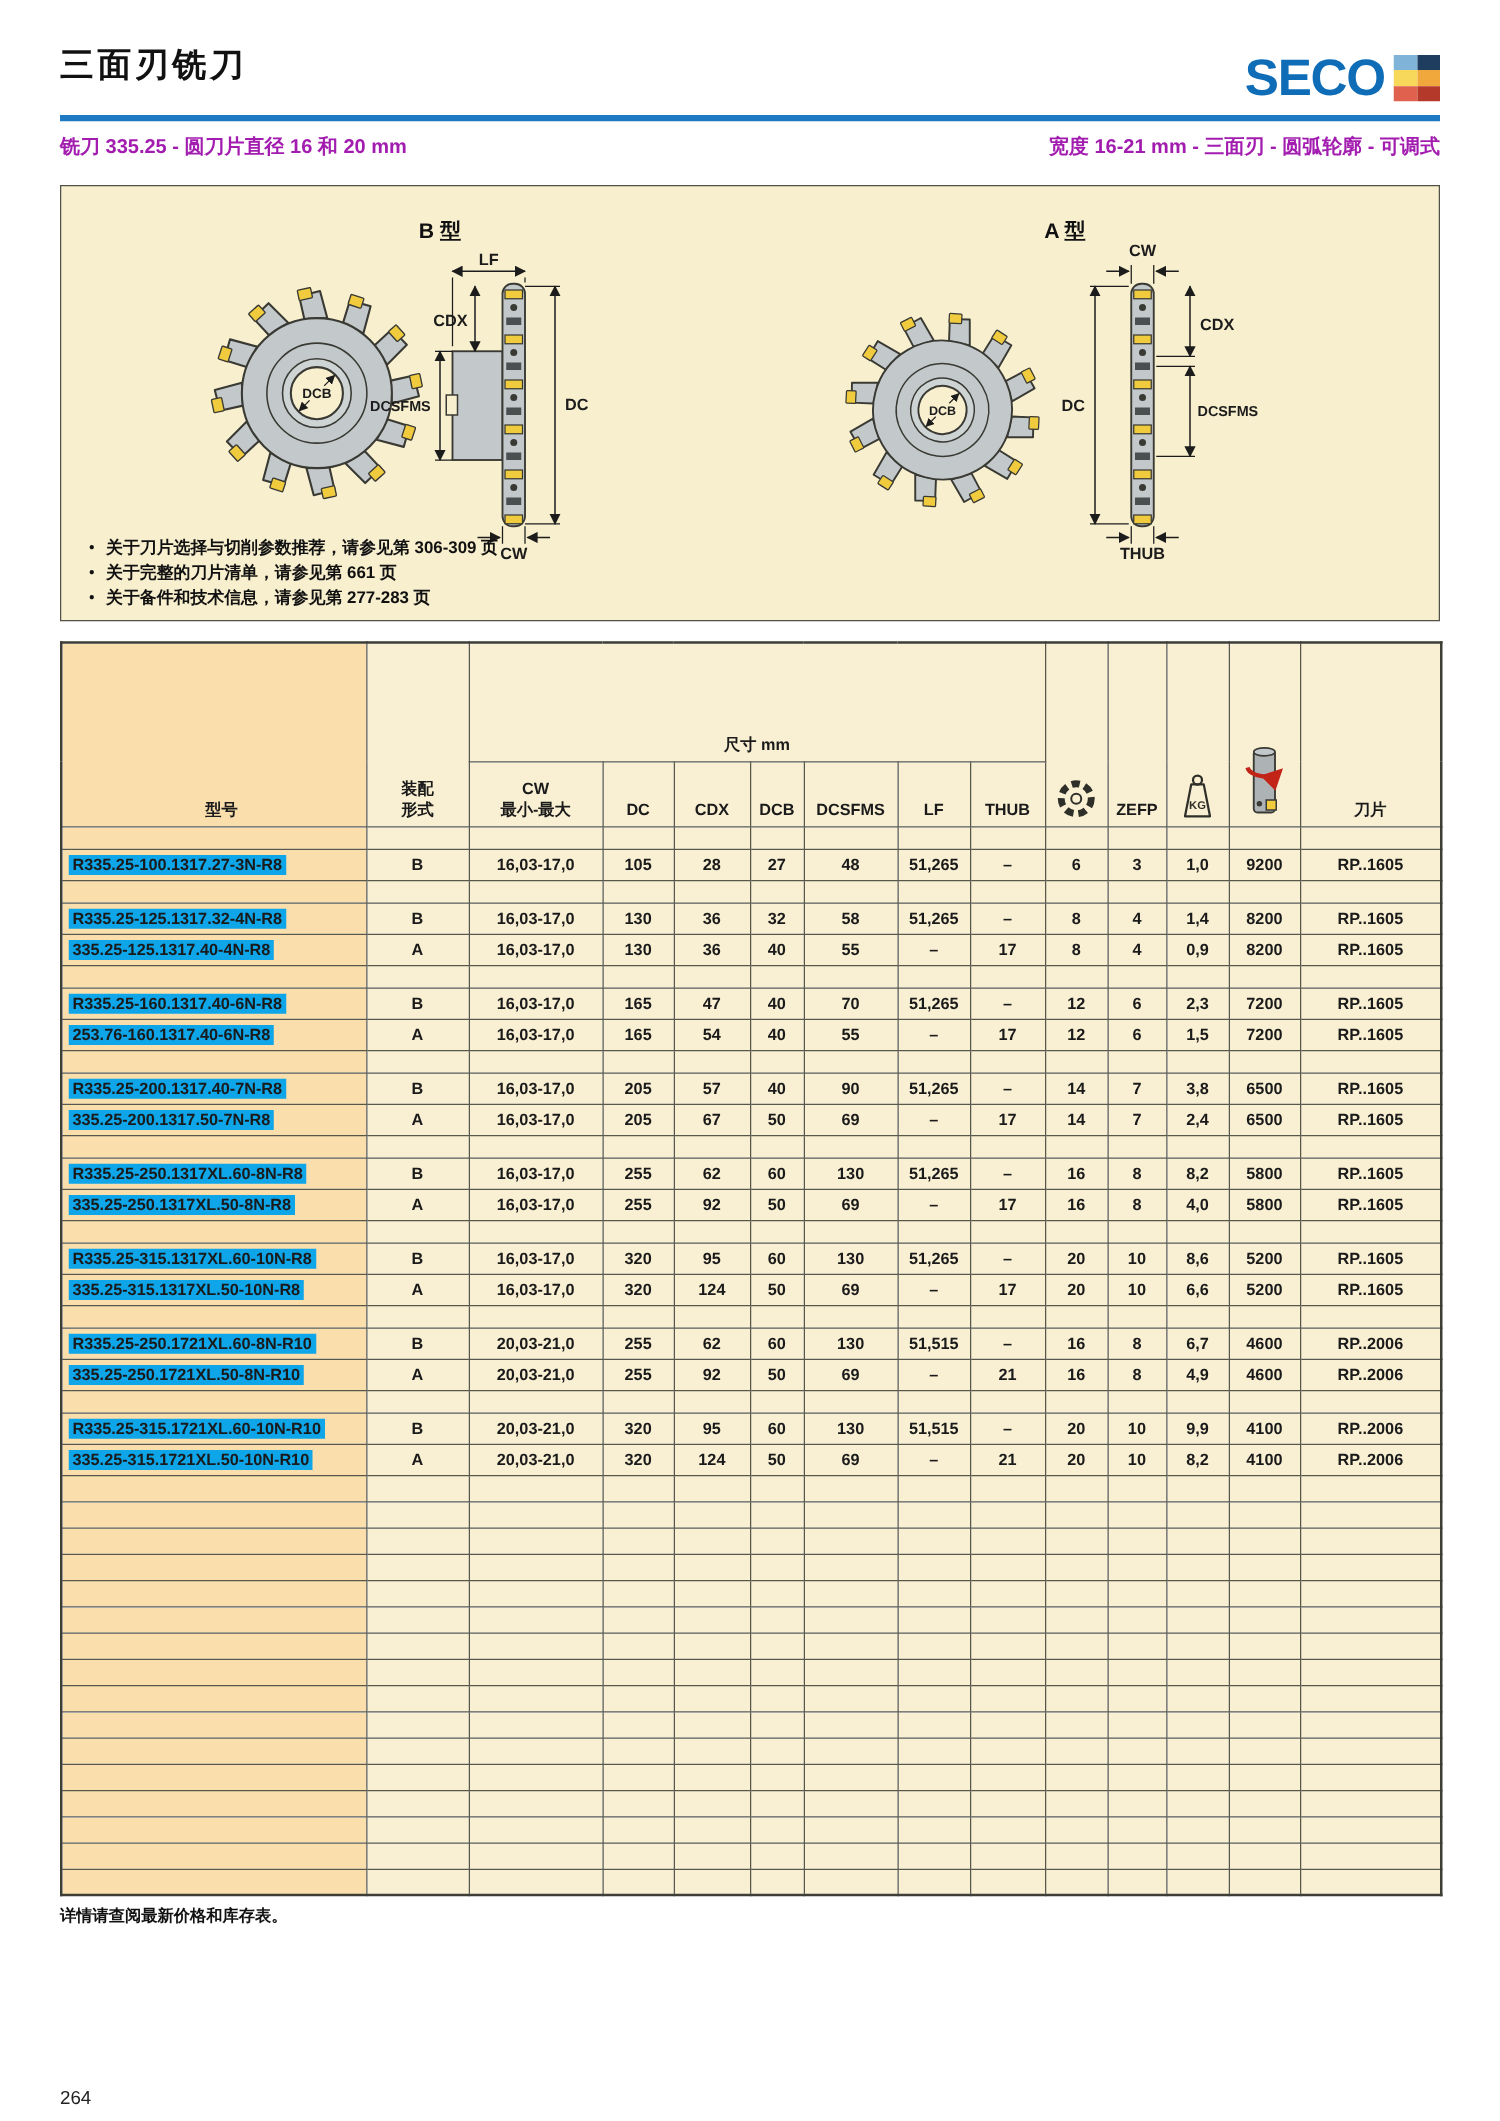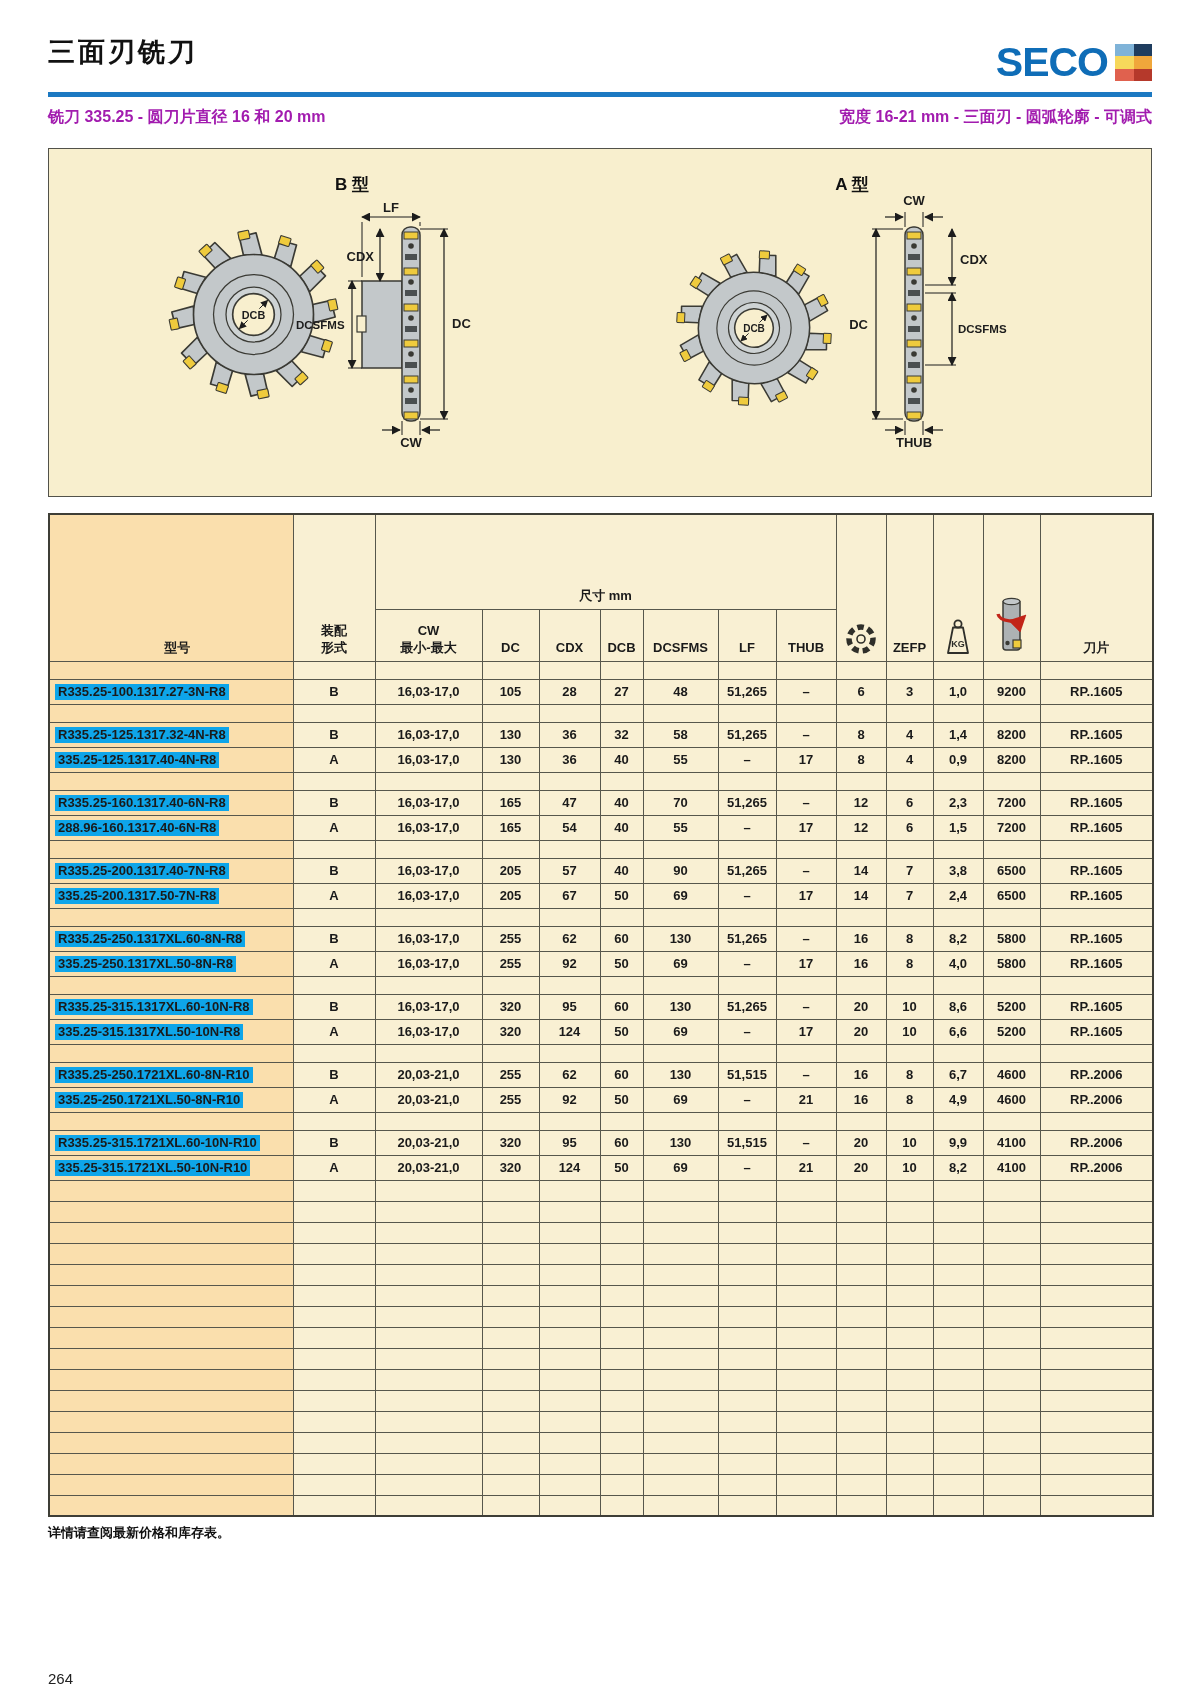--- a/index.html
+++ b/index.html
@@ -199,20 +199,25 @@
       <line x1="111" y1="176" x2="142" y2="176" class="extline"></line>
       <line x1="138" y1="104" x2="138" y2="176" class="dimline" marker-start="url(#dimarrow)" marker-end="url(#dimarrow)"></line>
       <text x="144" y="144" class="dimtxt-s">DCSFMS</text>
       <line x1="91" y1="232" x2="91" y2="246" class="extline"></line>
       <line x1="109" y1="232" x2="109" y2="246" class="extline"></line>
       <line x1="71" y1="241" x2="89" y2="241" class="dimline" marker-end="url(#dimarrow)"></line>
       <line x1="129" y1="241" x2="111" y2="241" class="dimline" marker-end="url(#dimarrow)"></line>
       <text x="100" y="258" text-anchor="middle" class="dimtxt">THUB</text>
     </svg>
 
+    <ul class="notes">
+        <li>关于刀片选择与切削参数推荐，请参见第 306-309 页</li>
+        <li>关于完整的刀片清单，请参见第 661 页</li>
+        <li>关于备件和技术信息，请参见第 277-283 页</li>
+      </ul>
   </section>
 
   <table class="cat-table">
     <colgroup>
       <col style="width:244px">
         <col style="width:82px">
         <col style="width:107px">
         <col style="width:57px">
       <col style="width:61px">
         <col style="width:43px">
@@ -372,21 +377,21 @@
           <td>70</td>
           <td>51,265</td>
           <td>–</td>
           <td>12</td>
           <td>6</td>
           <td>2,3</td>
           <td>7200</td>
           <td>RP..1605</td>
         </tr>
         <tr class="data">
-          <td class="c-model"><span class="hl">288.96-160.1317.40-6N-R8</span></td>
+          <td class="c-model"><span class="hl">253.76-160.1317.40-6N-R8</span></td>
           <td>A</td>
           <td>16,03-17,0</td>
           <td>165</td>
           <td>54</td>
           <td>40</td>
           <td>55</td>
           <td>–</td>
           <td>17</td>
           <td>12</td>
           <td>6</td>

